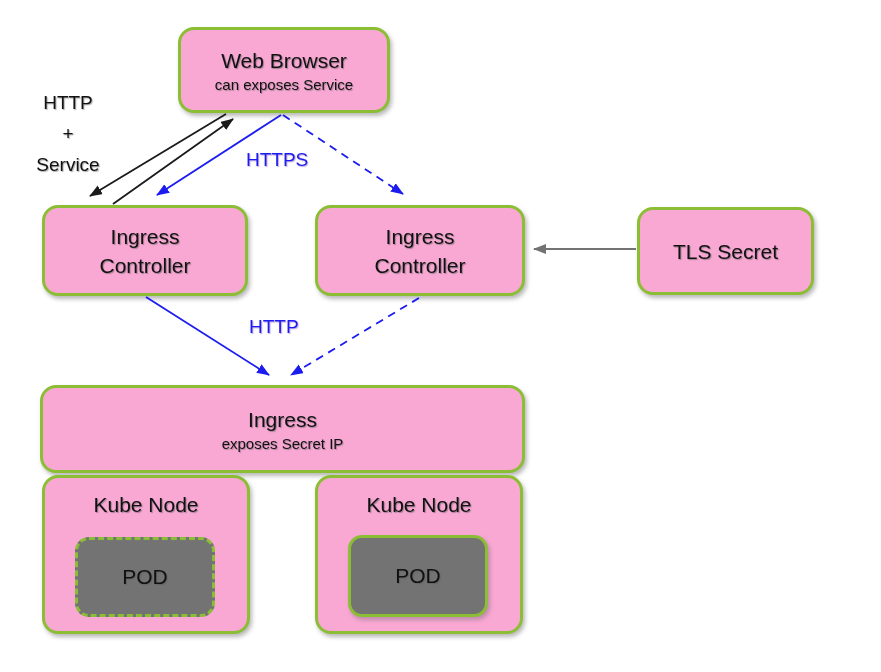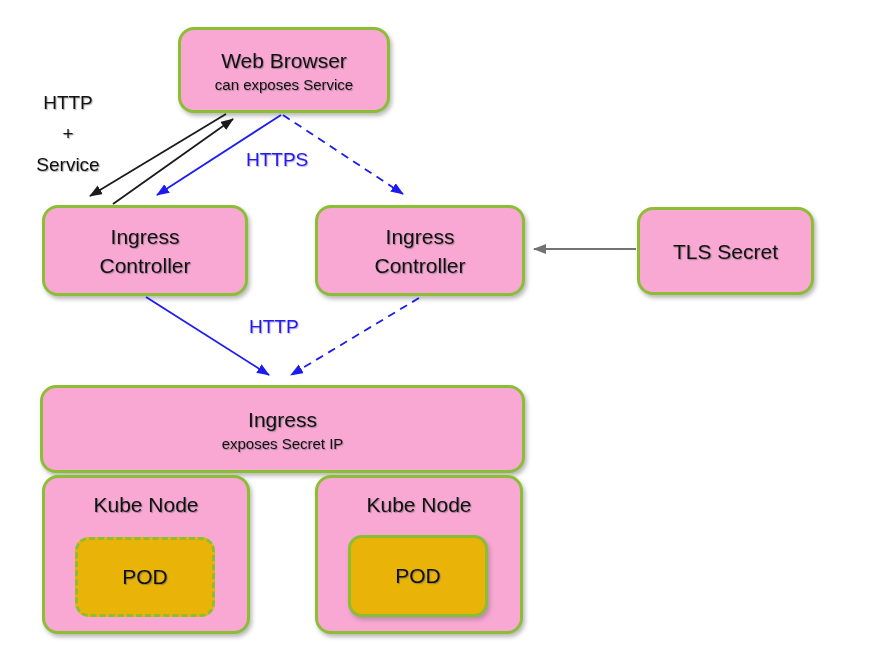--- a/index.html
+++ b/index.html
@@ -40,21 +40,21 @@
   
   #web-browser{left:178px;top:27px;width:212px;height:86px;}
   #ingress-left{left:42px;top:205px;width:206px;height:91px;}
   #ingress-right{left:315px;top:205px;width:210px;height:91px;}
   #tls-secret{left:637px;top:207px;width:177px;height:88px;}
   #service{left:40px;top:385px;width:485px;height:88px;}
   #kube-left{left:42px;top:475px;width:208px;height:159px;justify-content:flex-start;padding-top:12px;}
   #kube-right{left:315px;top:475px;width:208px;height:159px;justify-content:flex-start;padding-top:12px;}
   .pod{
     position:absolute;
-    background:#eab308;
+    background:#737373;
     border-radius:14px;
     display:flex;align-items:center;justify-content:center;
     box-sizing:border-box;
     z-index:2;
   }
   #pod-left{left:75px;top:537px;width:140px;height:80px;border:3.5px dashed var(--green,#8BBE34);}
   #pod-right{left:348px;top:535px;width:140px;height:82px;border:3.5px solid var(--green,#8BBE34);box-shadow:2px 3px 4px rgba(100,100,100,0.4);}
   .pod .title{
     font-size:21px;color:#111;
     text-shadow:1px 1px 1px rgba(90,90,90,0.55);

